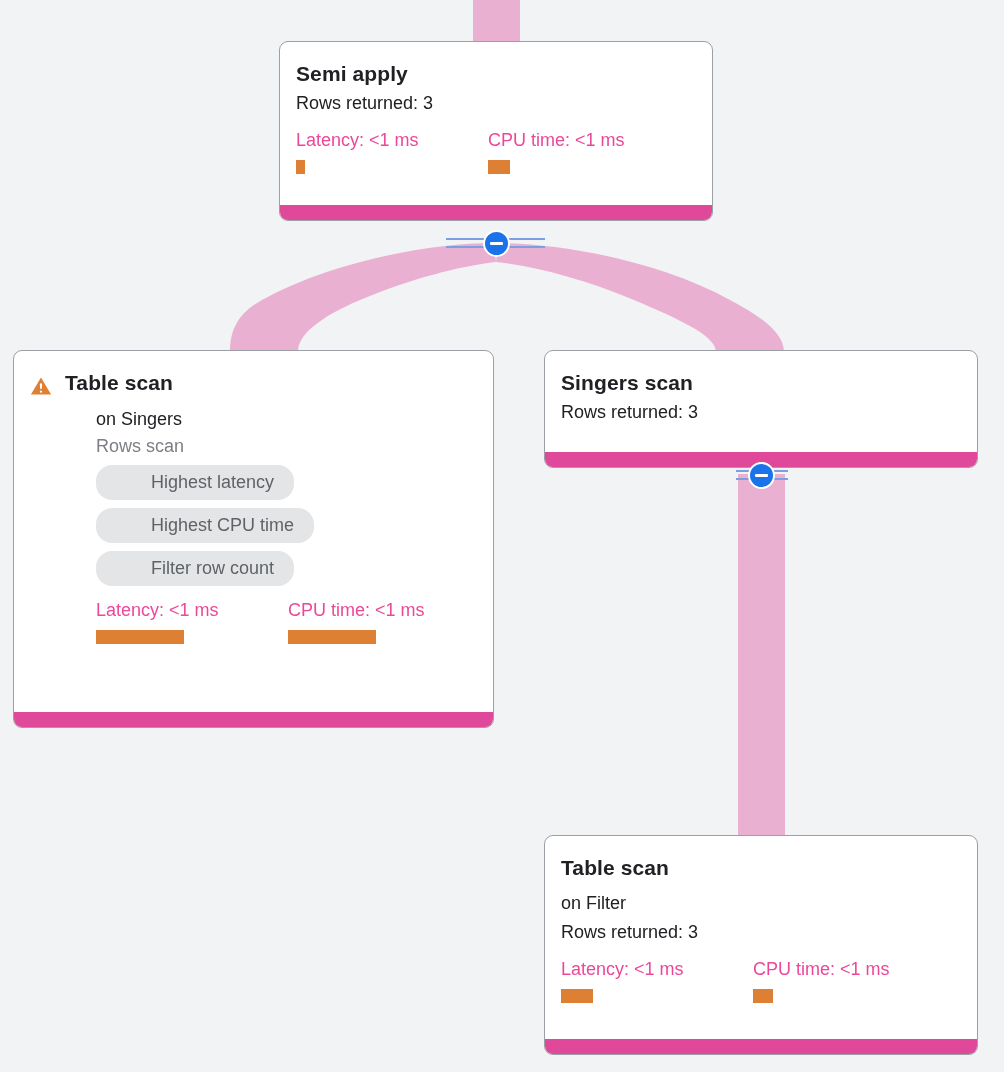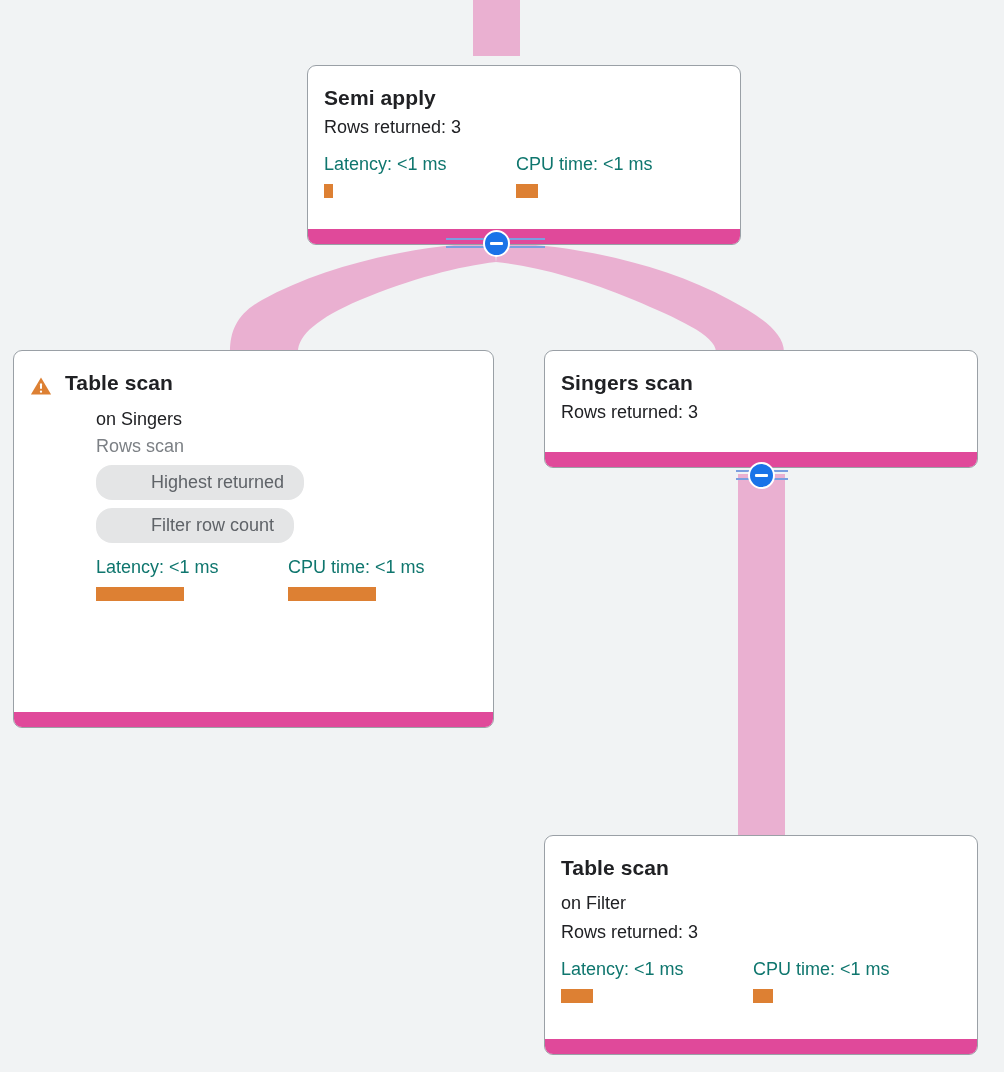--- a/index.html
+++ b/index.html
@@ -116,21 +116,21 @@
     display: flex;
     align-items: flex-start;
   }
   .metric {
     display: flex;
     flex-direction: column;
   }
   .metric-label {
     font-size: 18px;
     line-height: 23px;
-    color: #0f766e;
+    color: #ec4899;
     white-space: nowrap;
   }
   .metric-bar {
     margin-top: 8px;
     height: 14px;
     background: #dd8033;
   }
 
   
   .badge {
@@ -190,21 +190,21 @@
              C 562 243, 662 262, 730 300
              C 754 313, 784 330, 784 352
              L 716 352
              C 716 335, 676 318, 634 300
              C 584 279, 534 266, 496 262
              Z"></path>
 
     <rect x="738" y="474" width="47" height="370" fill="#eab0d1"></rect>
   </svg>
 
-  <div class="node" style="left:279px; top:65px; width:434px; height:180px;margin-left:28px;">
+  <div class="node" style="left:279px; top:41px; width:434px; height:180px;">
     <div class="node-body">
       <div class="title-row">
         <div class="node-title">Semi apply</div>
       </div>
       <div class="node-rows">Rows returned: 3</div>
       <div class="metrics">
         <div class="metric" style="width:192px;">
           <div class="metric-label">Latency: &lt;1 ms</div>
           <div class="metric-bar" style="width:9px;"></div>
         </div>
@@ -230,21 +230,22 @@
           <path d="M12 2.6 L23 21.4 L1 21.4 Z" fill="#dd8033"></path>
           <rect x="10.9" y="9" width="2.2" height="6.4" rx="1.1" fill="#ffffff"></rect>
           <circle cx="12" cy="18.2" r="1.25" fill="#ffffff"></circle>
         </svg>
         <div class="node-title">Table scan</div>
       </div>
       <div style="padding-left:66px;">
         <div class="node-sub">on Singers</div>
         <div class="node-sub muted">Rows scan</div>
         <div class="chips">
-          <div class="chip">Highest returned</div>
+          <div class="chip">Highest latency</div>
+          <div class="chip">Highest CPU time</div>
           <div class="chip">Filter row count</div>
         </div>
         <div class="metrics">
           <div class="metric" style="width:192px;">
             <div class="metric-label">Latency: &lt;1 ms</div>
             <div class="metric-bar" style="width:88px;"></div>
           </div>
           <div class="metric">
             <div class="metric-label">CPU time: &lt;1 ms</div>
             <div class="metric-bar" style="width:88px;"></div>

